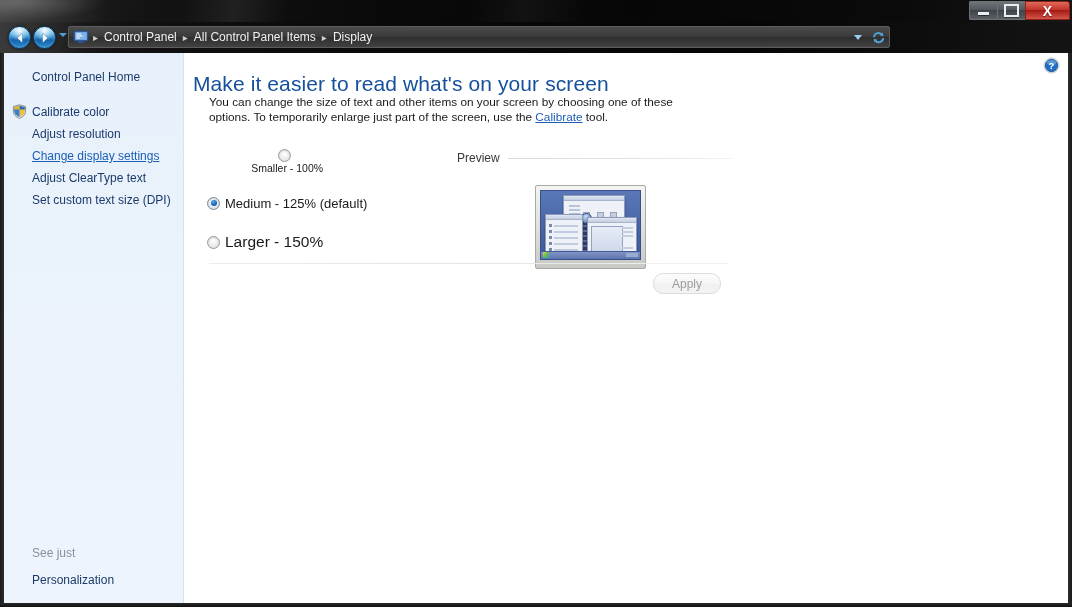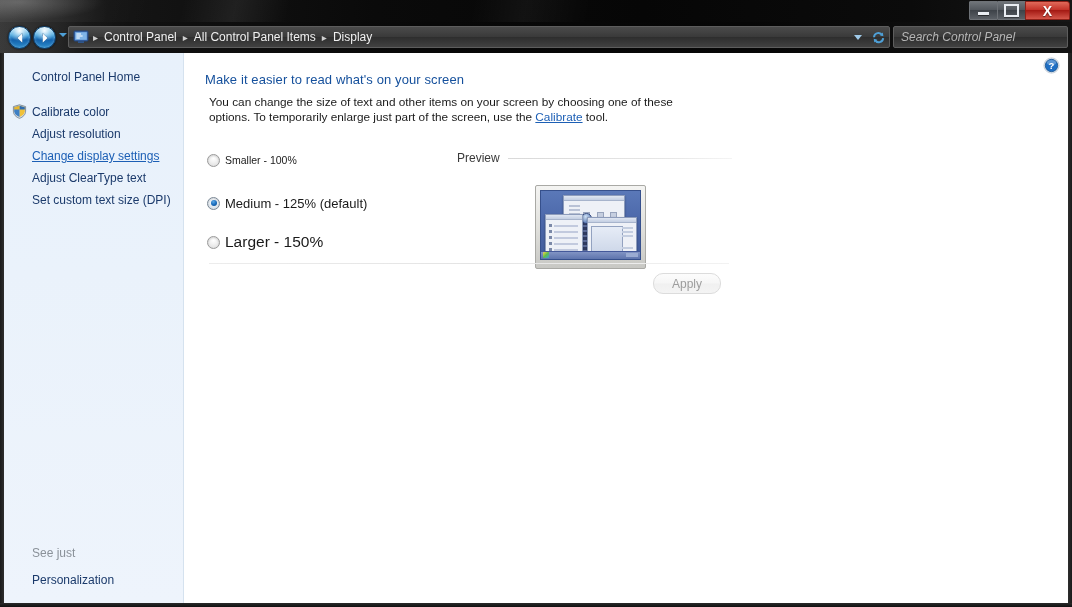--- a/index.html
+++ b/index.html
@@ -209,43 +209,43 @@
     width: 883px; height: 550px;
     background: #ffffff;
   }
 
   .help-btn {
     position: absolute; right: 8px; top: 4px;
     width: 17px; height: 17px;
   }
 
   .h1 {
-    position: absolute; left: 20px; top: 19px;
-    font-size: 13px;
+    position: absolute; left: 8px; top: 19px;
+    font-size: 21px;
     color: #15509c;
     letter-spacing: 0.1px;
   }
   .desc {
     position: absolute; left: 24px; top: 42px;
     width: 500px;
     font-size: 11.8px;
     color: #1a1a1a;
     line-height: 15px;
   }
   .desc a {
     color: #1c5fb5; text-decoration: underline;
   }
 
   
   .options { position: absolute; left: 22px; top: 96px; }
   .opt {
     display: flex; align-items: center;
     color: #1a1a1a;
   }
-  .opt-0 { height: 22px; }
+  .opt-0 { height: 22px; flex-direction: column; }
   .opt-1 { height: 28px; margin-top: 18px; }
   .opt-2 { height: 32px; margin-top: 9px; }
 
   .radio {
     flex: none;
     width: 13px; height: 13px; border-radius: 50%;
     margin-right: 5px;
     background: radial-gradient(circle at 50% 30%, #ffffff 0%, #f2f2f2 40%, #dcdcdc 100%);
     border: 1px solid #9a9a9a;
     box-shadow: inset 0 1px 2px rgba(0,0,0,0.14);
@@ -445,27 +445,20 @@
         <div class="addr-caret"></div>
         <svg class="refresh-icon" viewBox="0 0 15 15">
           <path d="M3 7.2 A4.4 4.4 0 0 1 11.2 5.2" fill="none" stroke="#4e9fd6" stroke-width="2"></path>
           <path d="M12.2 8.2 A4.4 4.4 0 0 1 4 10" fill="none" stroke="#4e9fd6" stroke-width="2"></path>
           <path d="M11.8 2.4 L12.4 6.2 L8.8 5.2 Z" fill="#4e9fd6"></path>
           <path d="M3.3 12.6 L2.7 8.8 L6.3 9.8 Z" fill="#4e9fd6"></path>
         </svg>
       </div>
     </div>
 
-    <div class="searchbox">
-      <input type="text" placeholder="Search Control Panel" style="">
-      <svg class="search-mag" width="13" height="13" viewBox="0 0 13 13">
-        <circle cx="5.4" cy="5.4" r="3.6" fill="none" stroke="#6fa8d8" stroke-width="1.3"></circle>
-        <line x1="8.2" y1="8.2" x2="11.6" y2="11.8" stroke="#6fa8d8" stroke-width="1.6"></line>
-      </svg>
-    </div>
   </div>
 
   <div class="client">
 
     <div class="sidebar">
 
       <div class="sb-top">
         <div class="sb-spacer-lg"></div>
         <div class="sb-item home">
           <span class="lbl">Control Panel Home</span>

